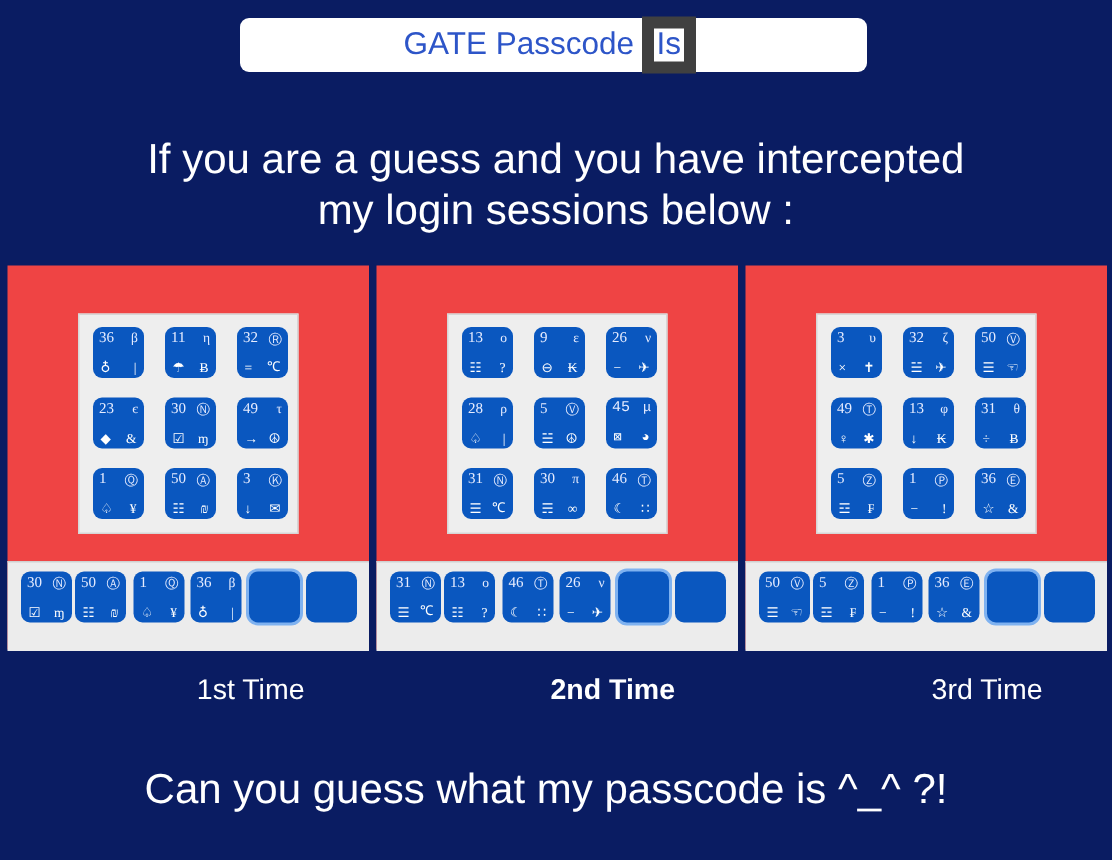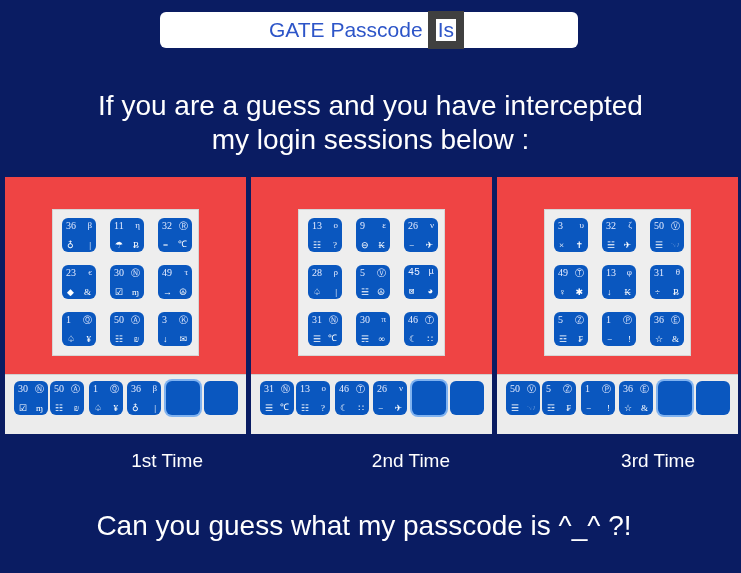--- a/index.html
+++ b/index.html
@@ -233,21 +233,21 @@
         <div class="slot" style="left: 122px;">
           <span class="tl">26</span>
           <span class="tr">ν</span>
           <span class="bl">−</span>
           <span class="br">✈</span>
         </div>
         <div class="slot active" style="left: 161px;"></div>
         <div class="slot" style="left: 199px;"></div>
       </div>
     </div>
-    <div class="caption" style="left: 290px;">2nd  Time</div>
+    <div class="caption" style="left: 290px; font-weight: bold;">2nd  Time</div>
     <div class="panel" style="left: 497px;">
       <div class="grid">
         <div class="tile" style="left: 9px; top: 8px;">
           <span class="tl">3</span>
           <span class="tr">υ</span>
           <span class="bl">×</span>
           <span class="br">✝</span>
         </div>
         <div class="tile" style="left: 57px; top: 8px;">
           <span class="tl">32</span>

